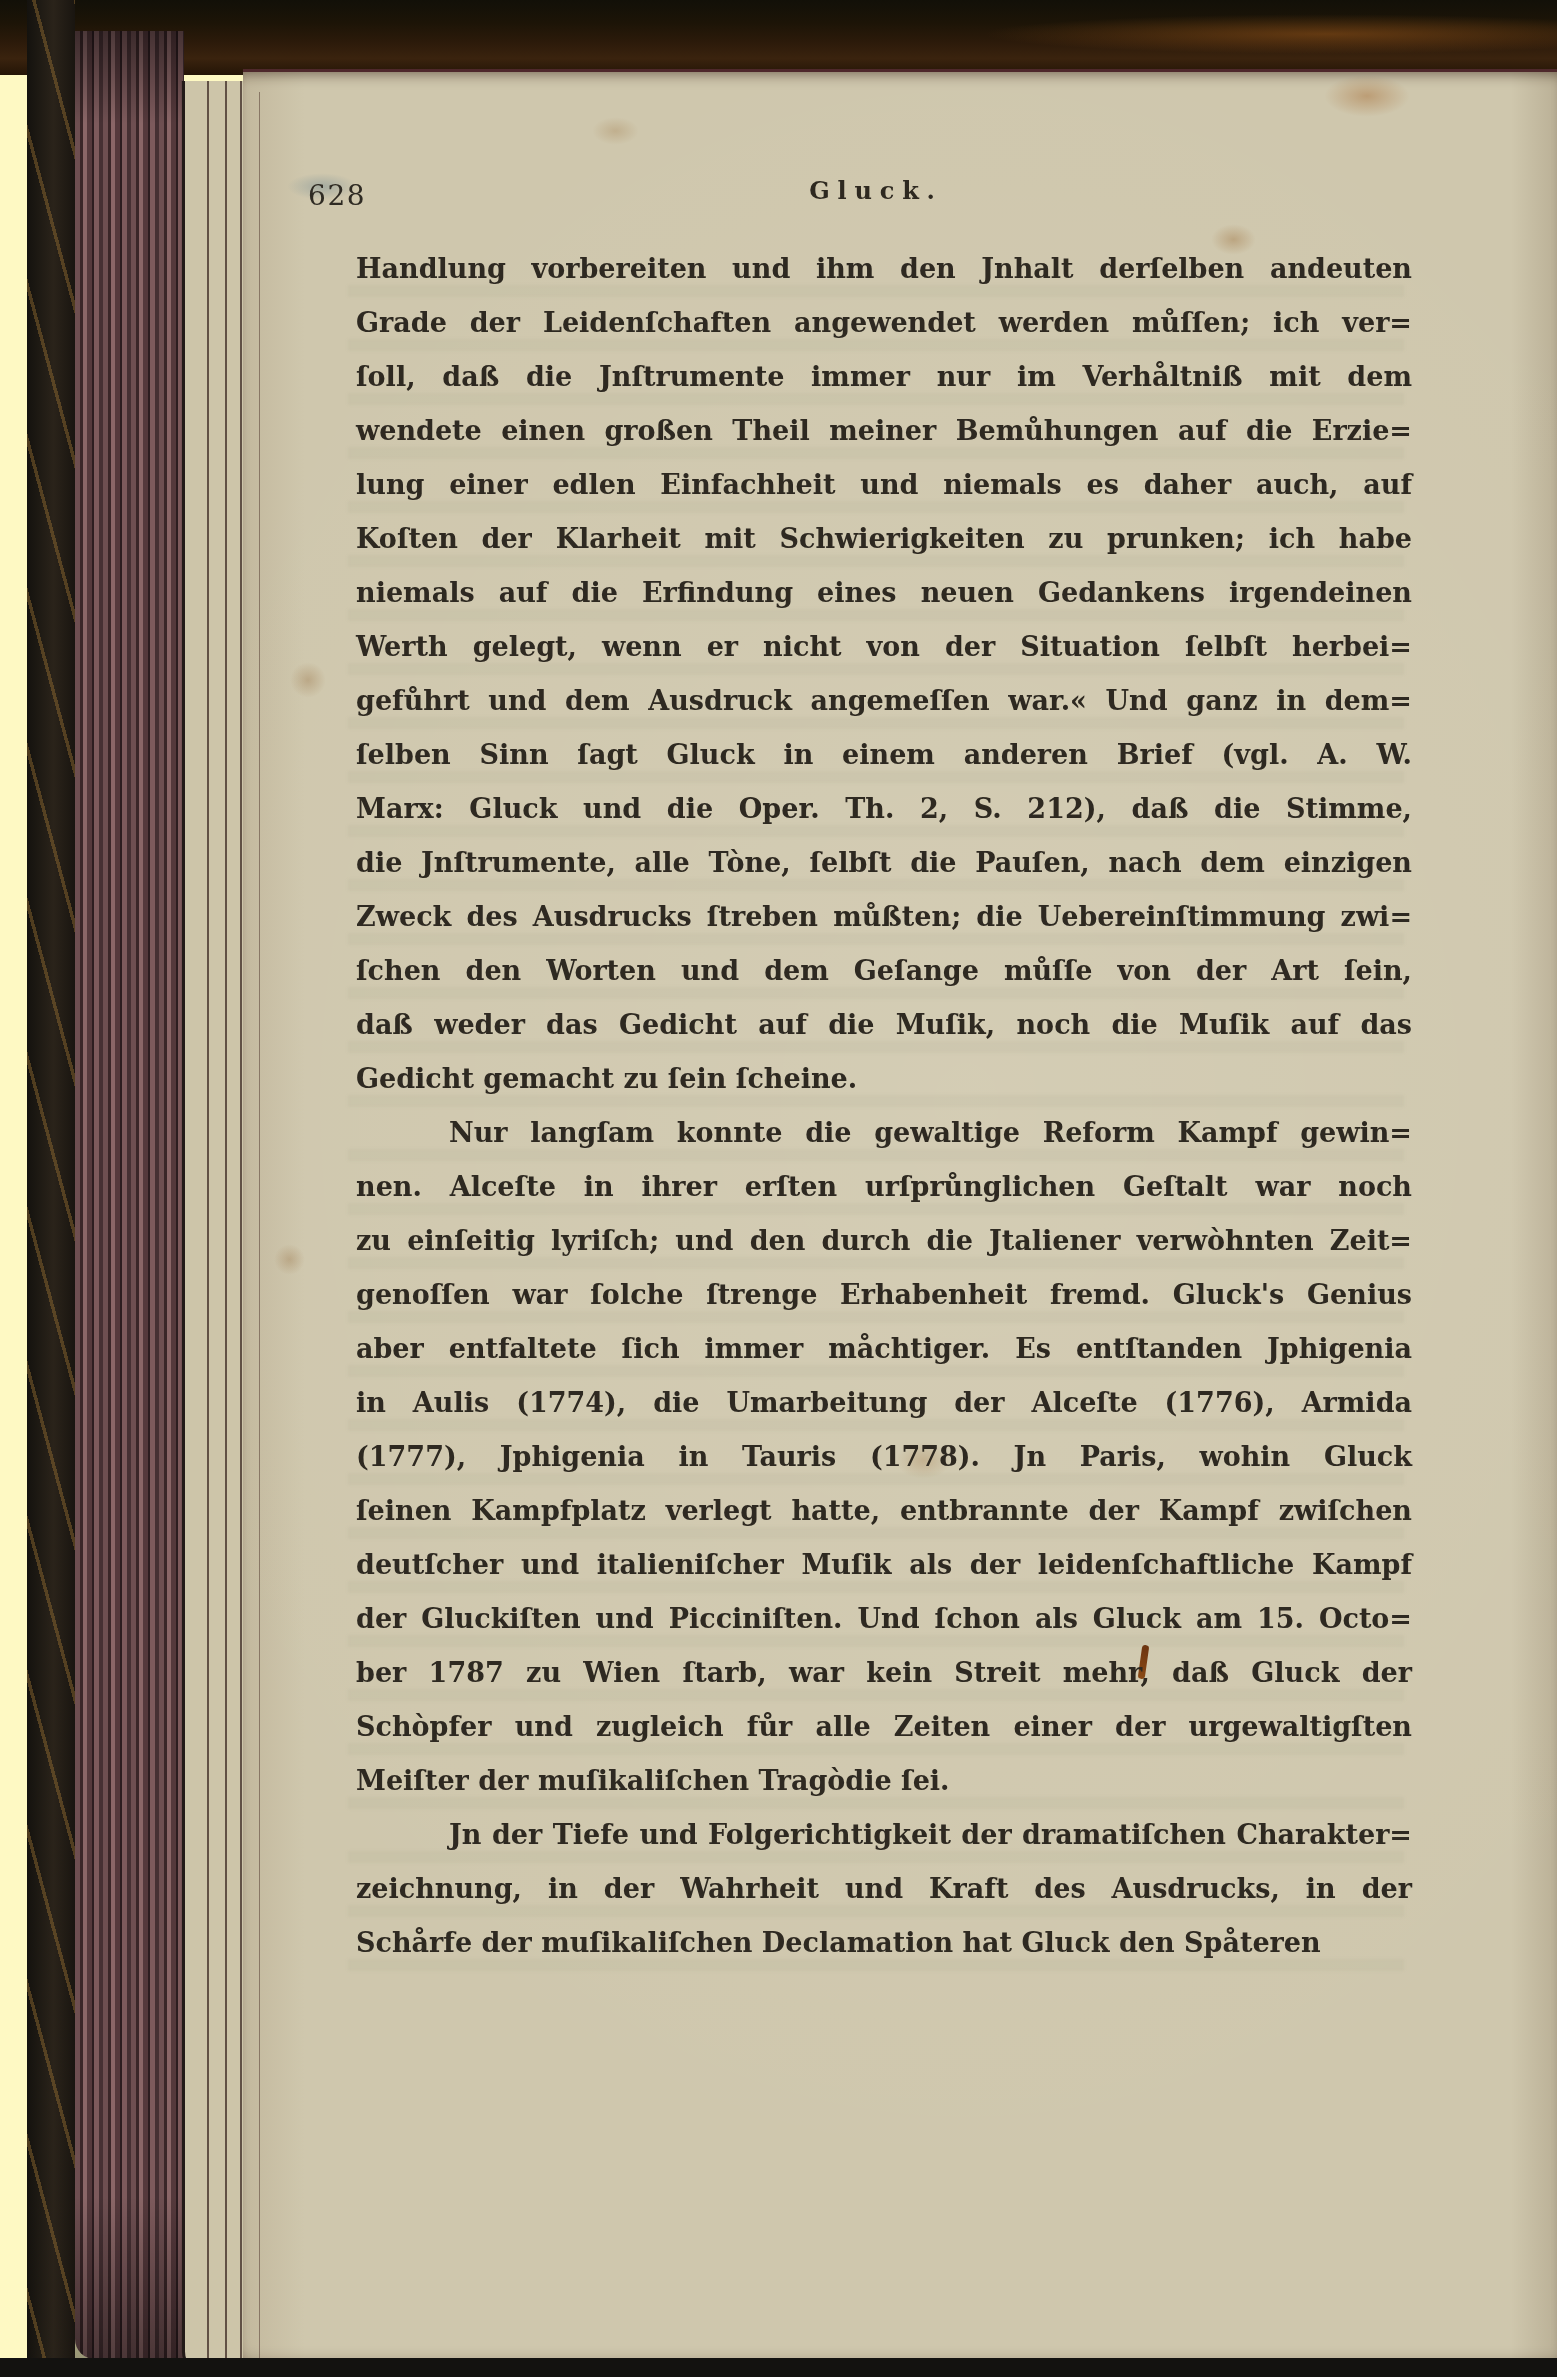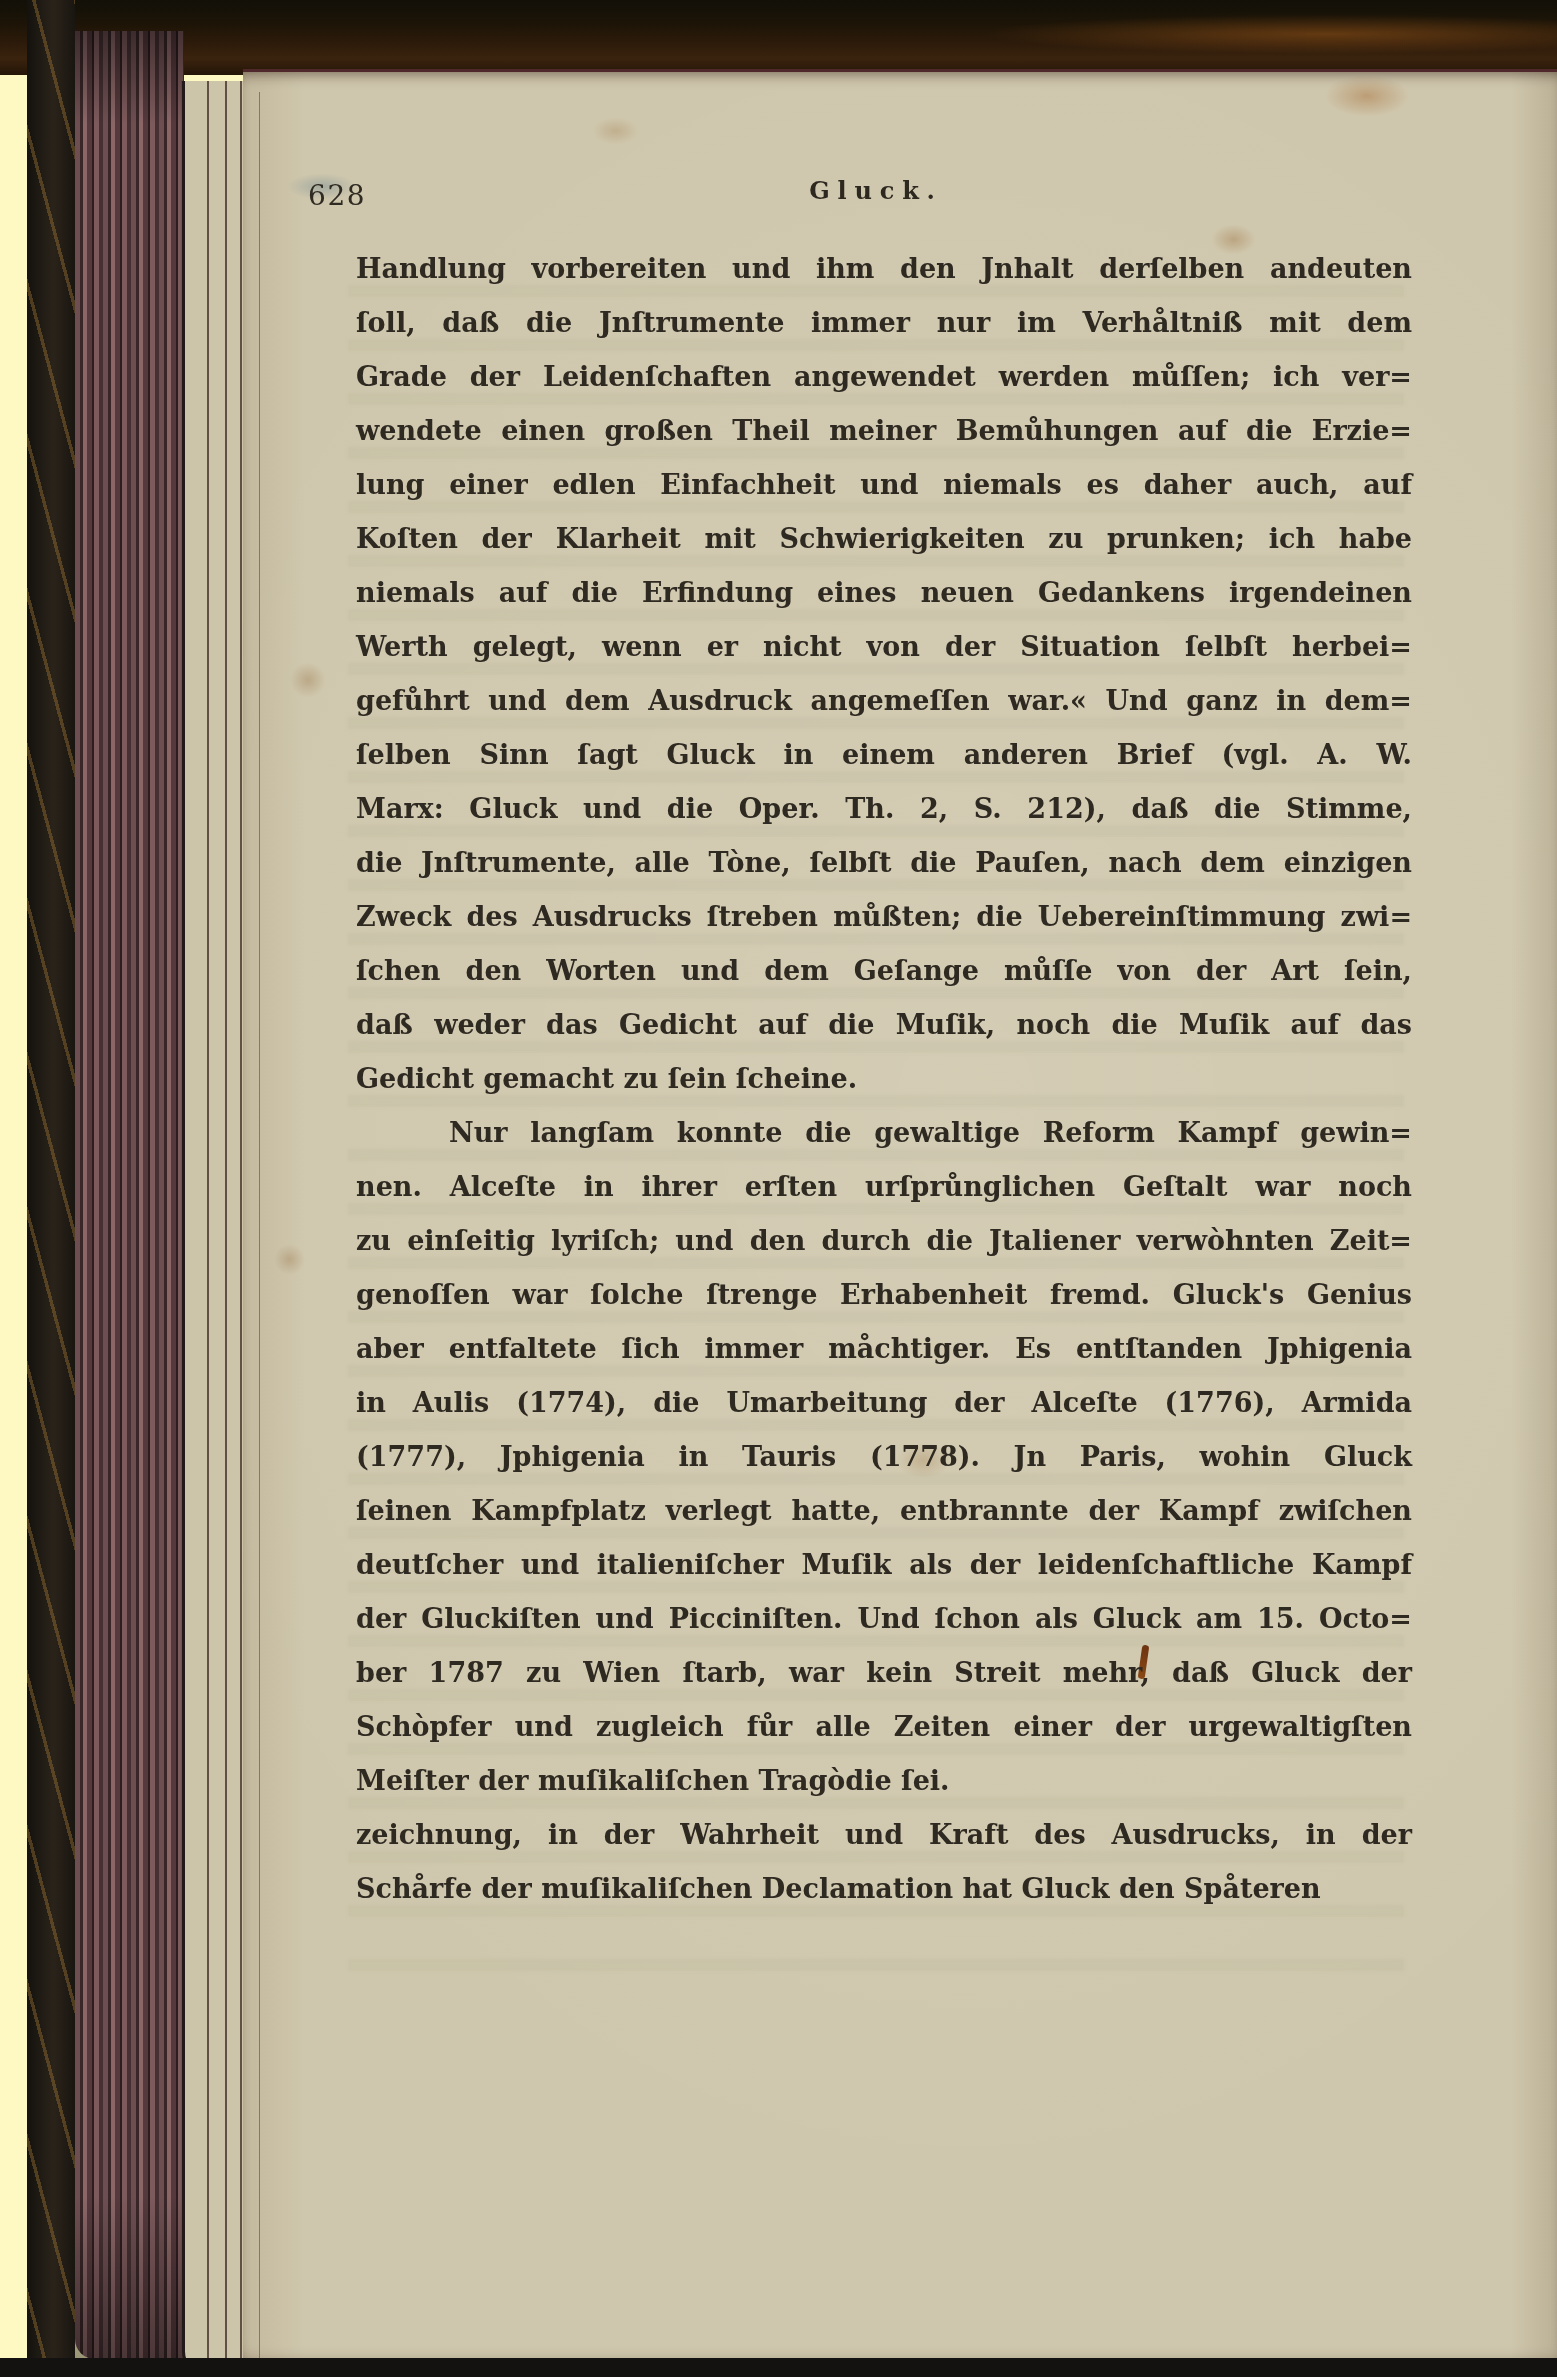--- a/index.html
+++ b/index.html
@@ -140,22 +140,22 @@
   <div class="spot s7"></div>
   <div class="smudge"></div>
   <div class="ink-mark"></div>
   <div class="ghost"></div>
 
   <div class="folio">628</div>
   <div class="running-header">Gluck.</div>
 
   <div class="textblock">
     <div class="line">Handlung vorbereiten und ihm den Jnhalt derſelben andeuten</div>
+    <div class="line">Grade der Leidenſchaften angewendet werden můſſen; ich ver=</div>
     <div class="line">ſoll, daß die Jnſtrumente immer nur im Verhåltniß mit dem</div>
-    <div class="line">Grade der Leidenſchaften angewendet werden můſſen; ich ver=</div>
     <div class="line">wendete einen großen Theil meiner Bemůhungen auf die Erzie=</div>
     <div class="line">lung einer edlen Einfachheit und niemals es daher auch, auf</div>
     <div class="line">Koſten der Klarheit mit Schwierigkeiten zu prunken; ich habe</div>
     <div class="line">niemals auf die Erfindung eines neuen Gedankens irgendeinen</div>
     <div class="line">Werth gelegt, wenn er nicht von der Situation ſelbſt herbei=</div>
     <div class="line">gefůhrt und dem Ausdruck angemeſſen war.« Und ganz in dem=</div>
     <div class="line">ſelben Sinn ſagt Gluck in einem anderen  Brief (vgl. A. W.</div>
     <div class="line">Marx: Gluck und die Oper. Th. 2, S. 212), daß die Stimme,</div>
     <div class="line">die Jnſtrumente, alle Tòne, ſelbſt die Pauſen, nach dem einzigen</div>
     <div class="line">Zweck des Ausdrucks ſtreben můßten; die Uebereinſtimmung zwi=</div>
@@ -168,19 +168,20 @@
     <div class="line">genoſſen war ſolche ſtrenge Erhabenheit fremd.  Gluck's Genius</div>
     <div class="line">aber entfaltete ſich immer måchtiger.  Es entſtanden Jphigenia</div>
     <div class="line">in Aulis (1774), die Umarbeitung der Alceſte (1776), Armida</div>
     <div class="line">(1777), Jphigenia in Tauris (1778).  Jn Paris, wohin Gluck</div>
     <div class="line">ſeinen Kampfplatz verlegt hatte, entbrannte der Kampf zwiſchen</div>
     <div class="line">deutſcher und italieniſcher Muſik als der leidenſchaftliche Kampf</div>
     <div class="line">der Gluckiſten und Picciniſten.  Und ſchon als Gluck am 15. Octo=</div>
     <div class="line">ber 1787 zu Wien ſtarb, war kein Streit mehr, daß Gluck der</div>
     <div class="line">Schòpfer und zugleich fůr alle Zeiten einer der urgewaltigſten</div>
     <div class="line end">Meiſter der muſikaliſchen Tragòdie ſei.</div>
+    <div class="line indent">Jn der Tiefe und Folgerichtigkeit der dramatiſchen Charakter=</div>
     <div class="line">zeichnung, in der Wahrheit und Kraft des Ausdrucks, in der</div>
     <div class="line end">Schårfe der muſikaliſchen Declamation hat Gluck den Spåteren</div>
   </div>
 
   <div class="bottom-band"></div>
 </div>
 
 
 </body></html>

